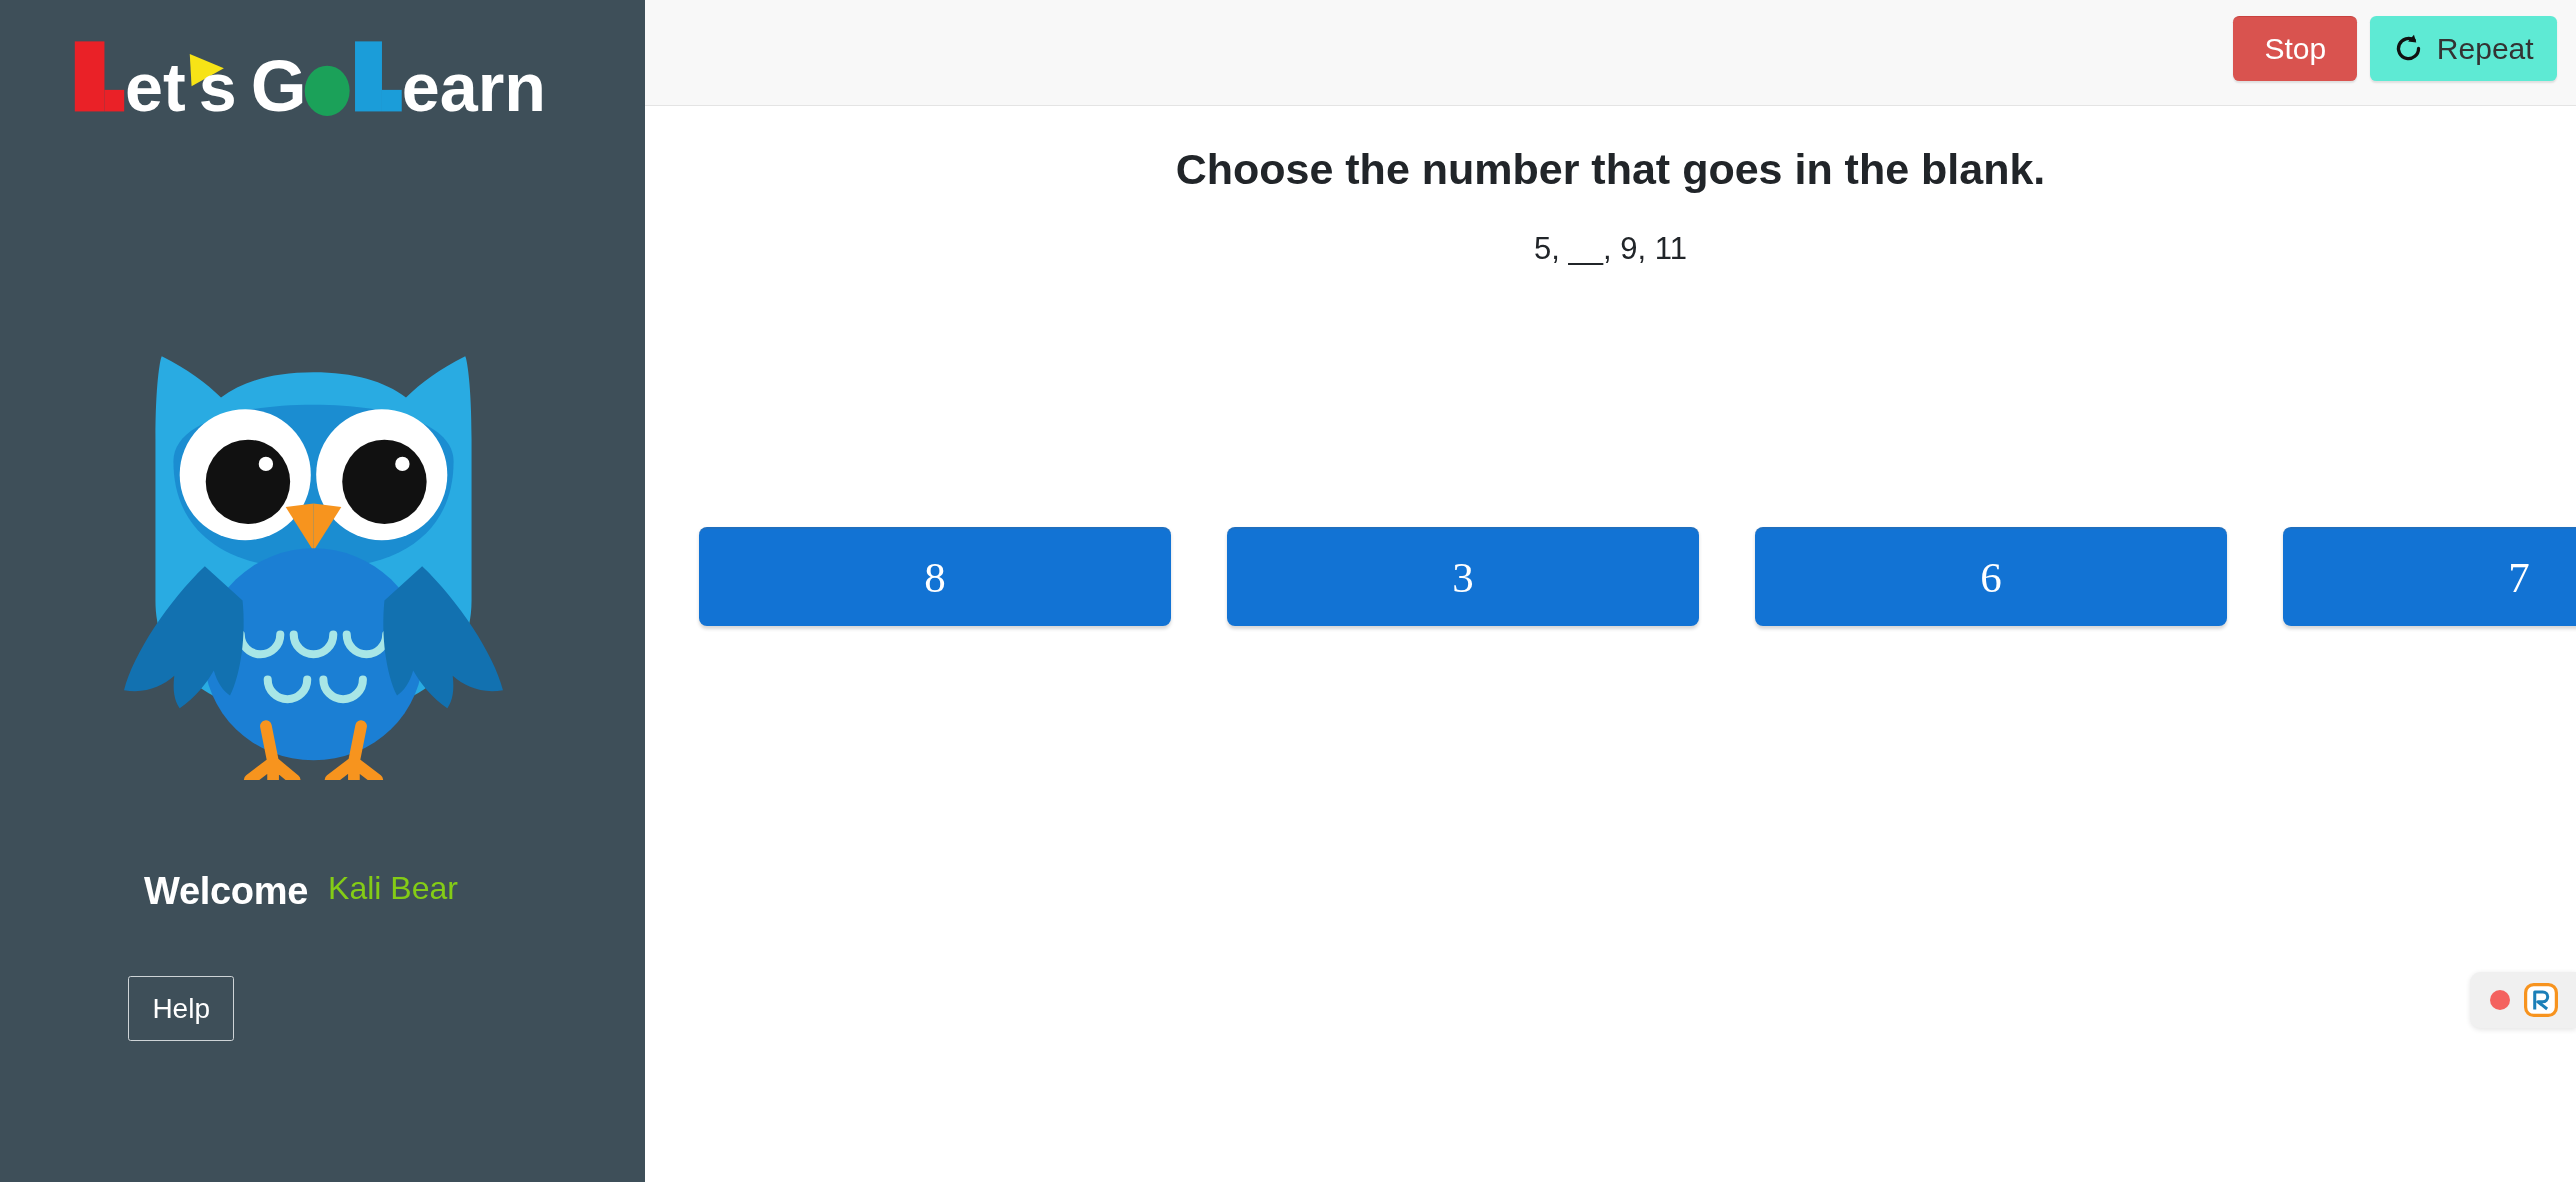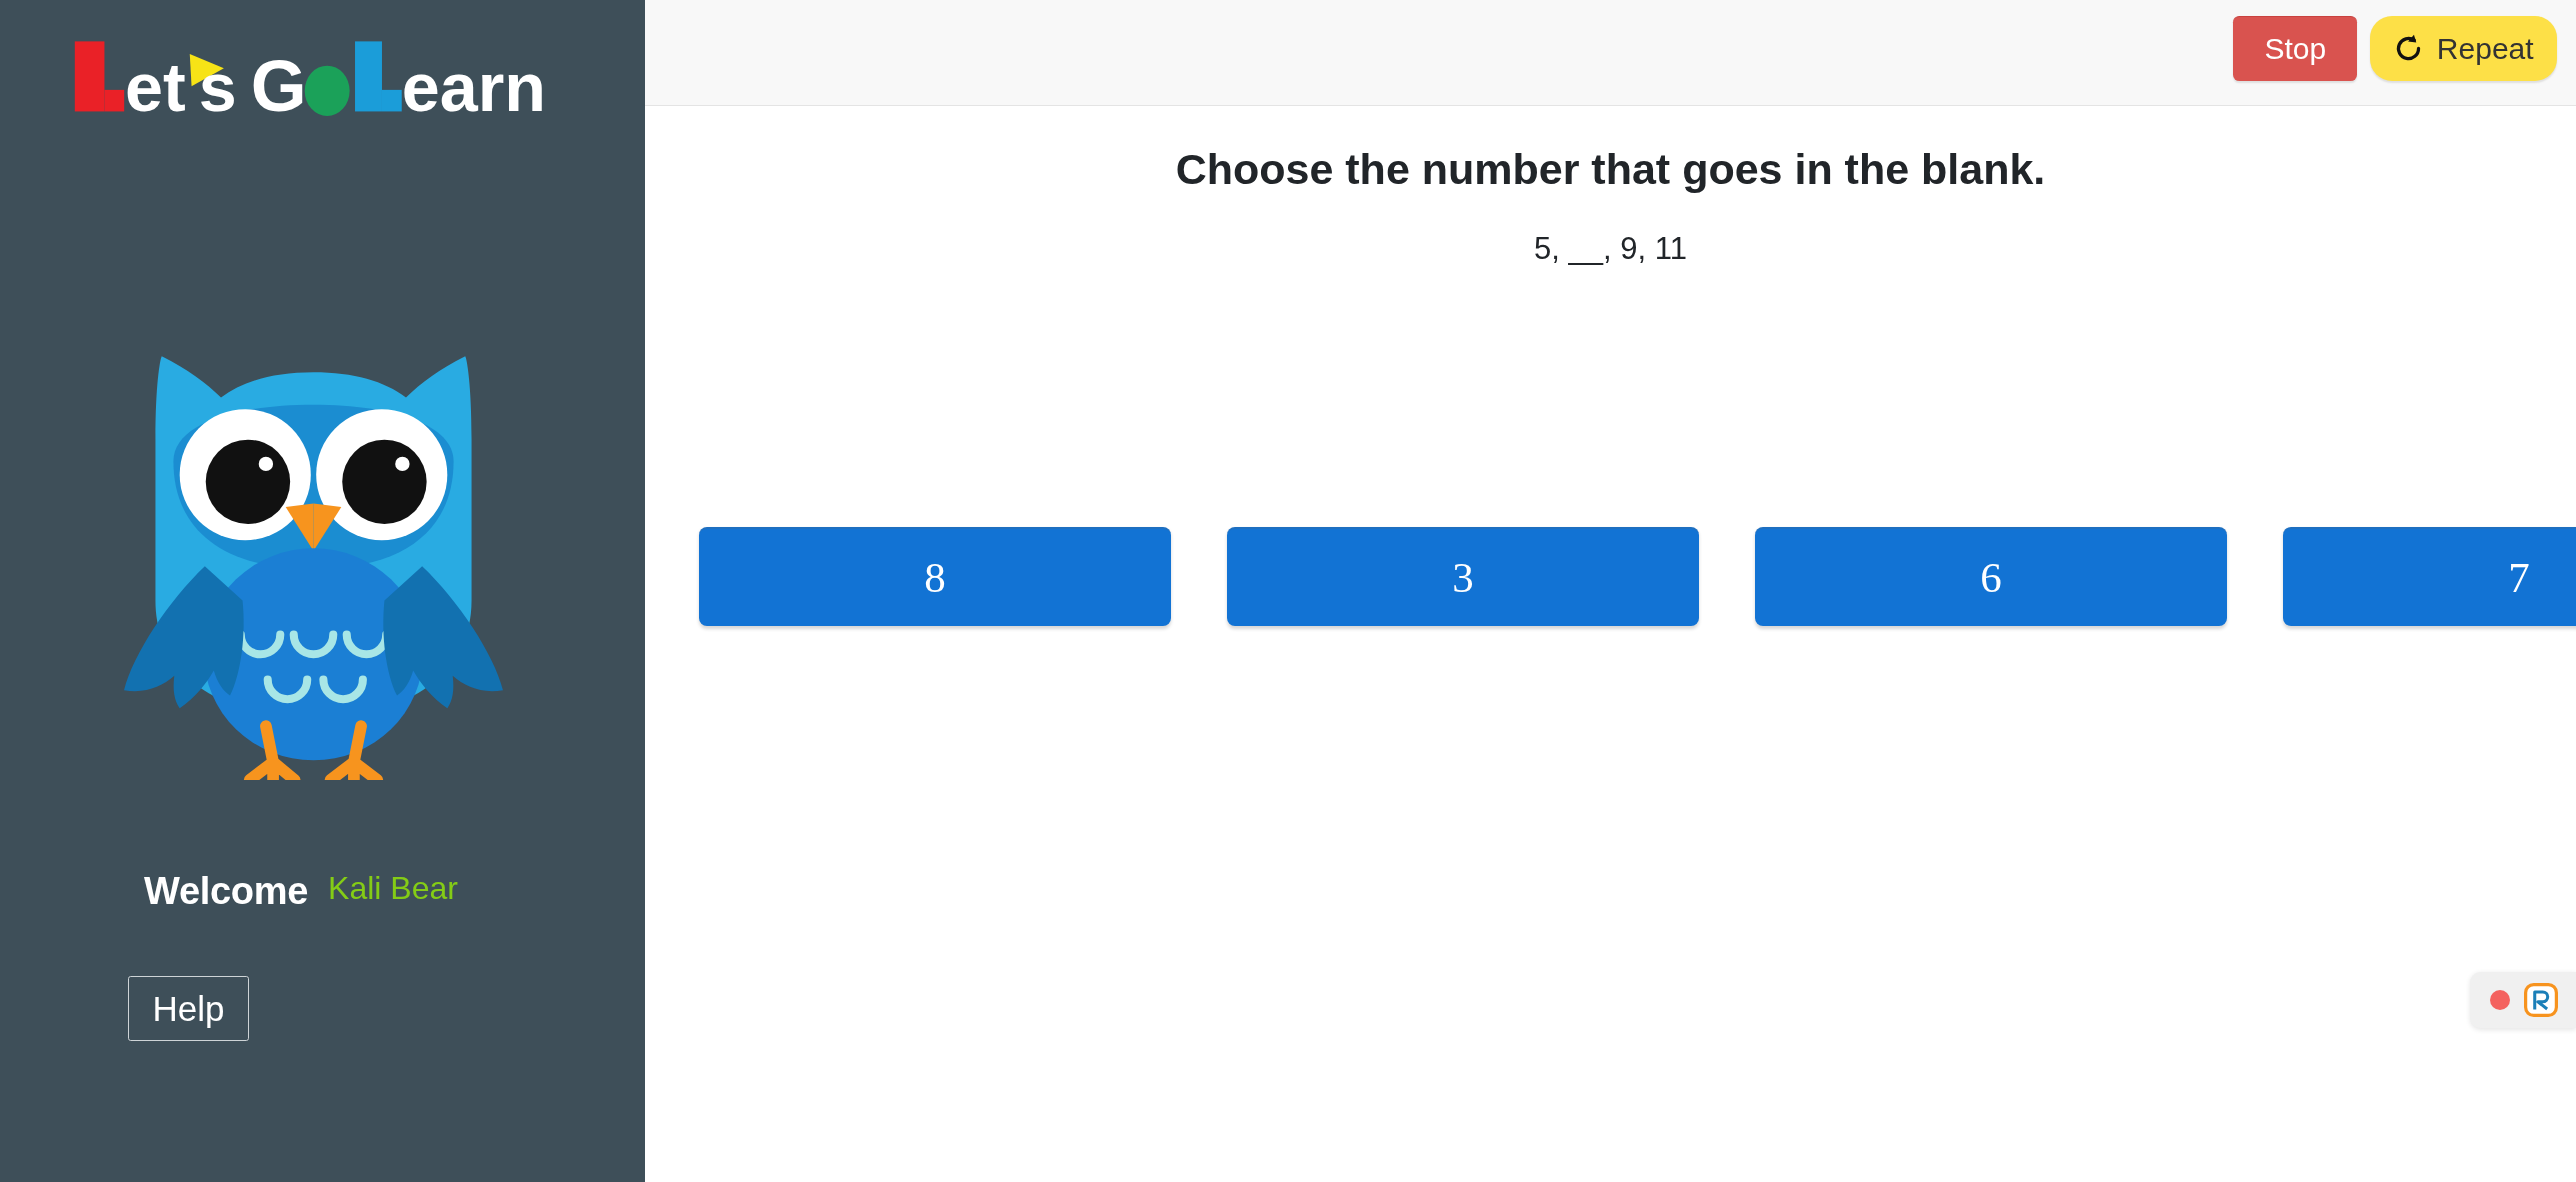--- a/index.html
+++ b/index.html
@@ -68,21 +68,21 @@
     position: absolute;
     left: 128px;
     top: 976px;
     display: flex;
     gap: 14.4px;
   }
   .ghost-btn {
     border: 1.3px solid #ced4d7;
     background: transparent;
     color: #ffffff;
-    font-size: 35px;
+    font-size: 28px;
     font-family: "Liberation Sans", sans-serif;
     border-radius: 2.7px;
     height: 65px;
     display: flex;
     align-items: center;
     justify-content: center;
     gap: 14.4px;
     cursor: pointer;
     white-space: nowrap;
   }
@@ -127,24 +127,23 @@
     box-shadow: 0 1.8px 1.8px rgba(0,0,0,0.10);
   }
   #stop-button {
     background: #d9534f;
     color: #ffffff;
     width: 124px;
     border-top: 1.8px solid #c9423f;
     text-align: center;
   }
   #repeat-button {
-    background: #fde047;
+    background: #5eead4;
     color: #333333;
     padding: 0 23.4px;
-    border-radius: 22px;
   }
   .repeat-icon { display: inline-flex; width: 31px; height: 31px; }
 
   #question-block {
     position: absolute;
     left: 0;
     top: 144px;
     width: 1931px;
     text-align: center;
     color: #212529;

